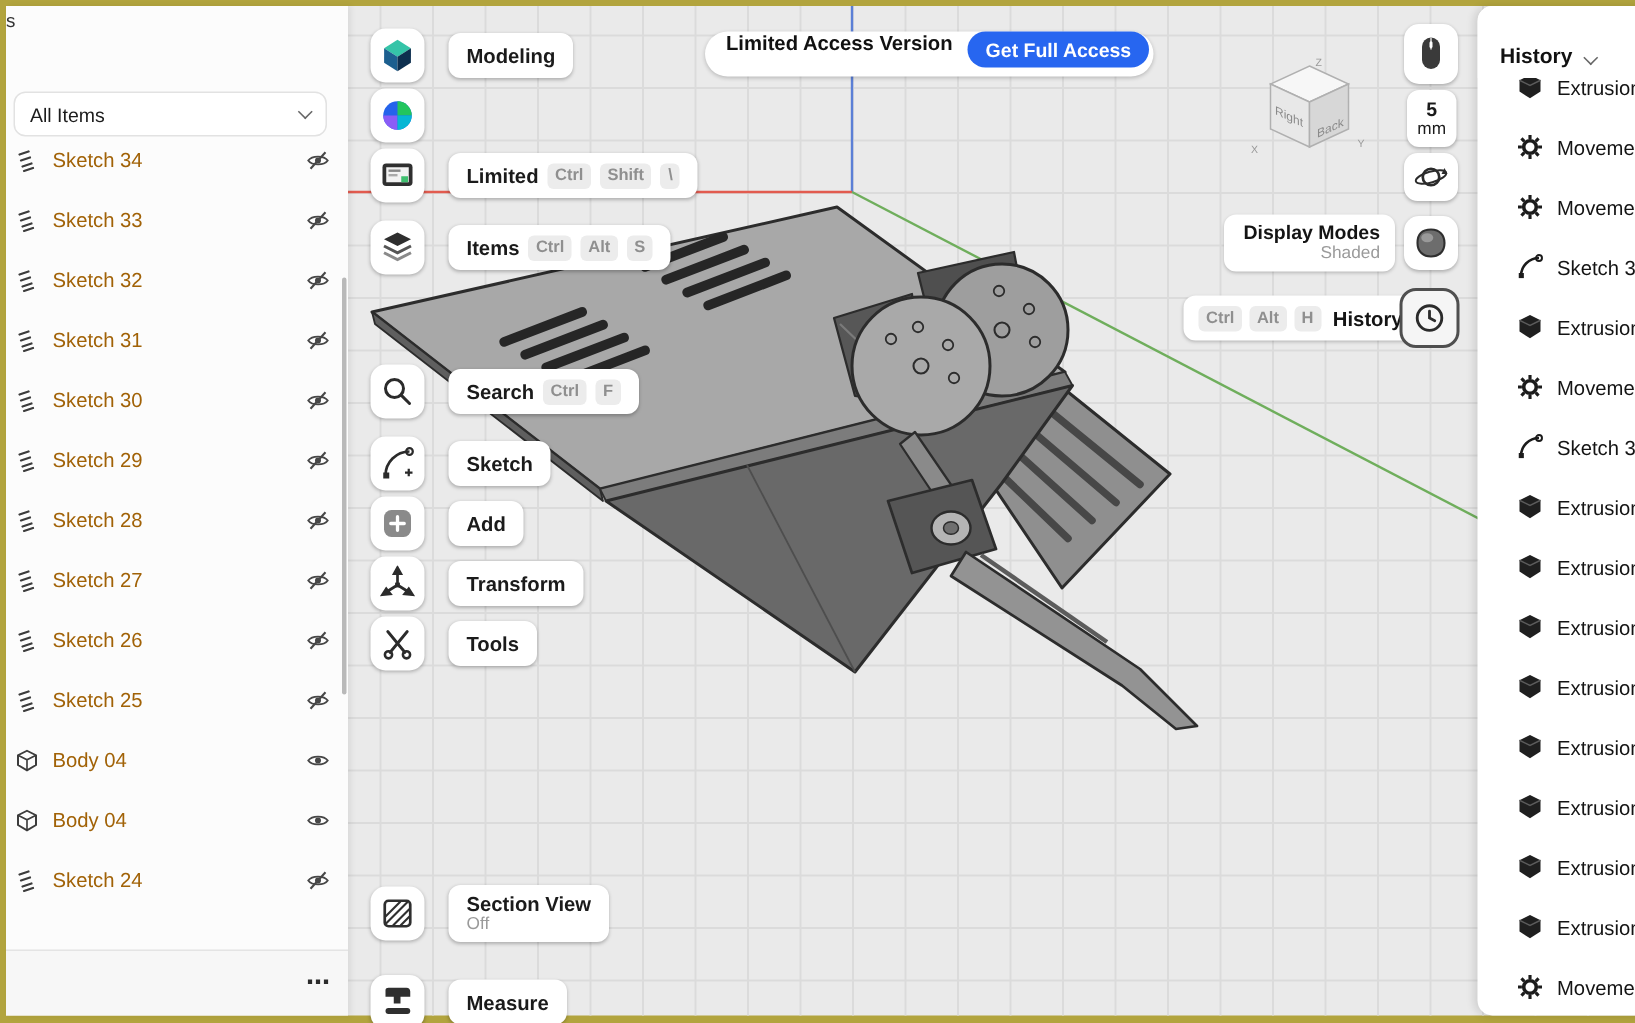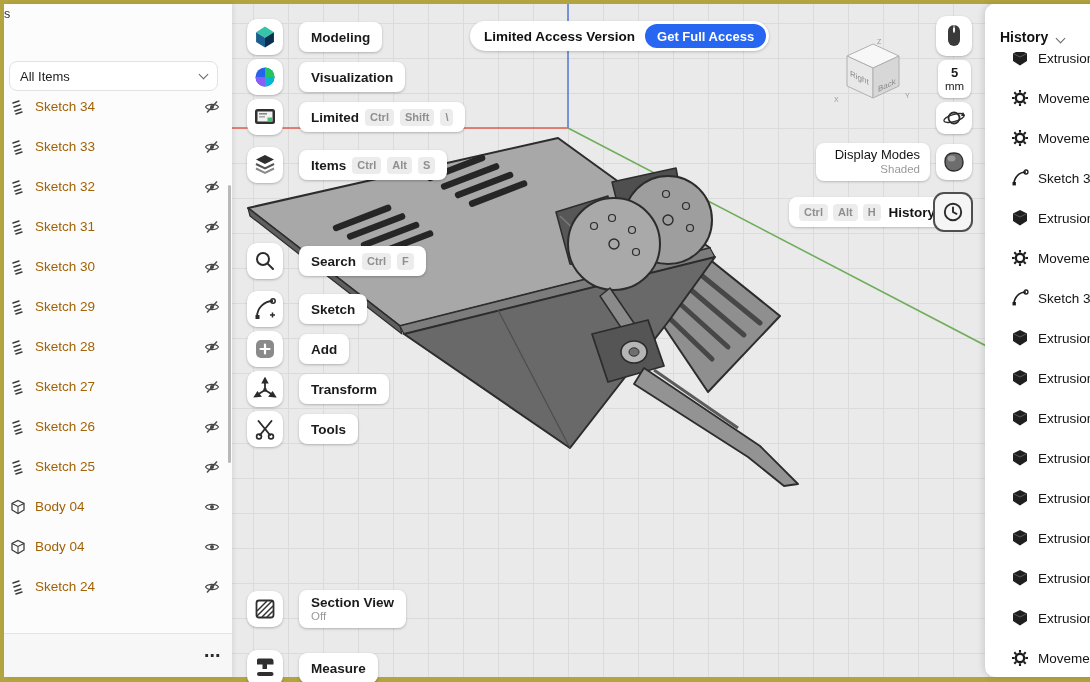--- a/index.html
+++ b/index.html
@@ -49,36 +49,36 @@
   .palette { position:absolute; left:247px; top:243px; z-index:6; }
   .bottom-tools { position:absolute; left:247px; top:590px; z-index:6; }
   .tool-row { display:flex; align-items:center; gap:16px; margin-bottom:4px; }
   .tool-row.sep { margin-top:12px; }
   .two-line { height:38px; flex-direction:row; }
   .two-line .col { display:flex; flex-direction:column; align-items:flex-start; line-height:1.15; }
   .two-line .col .sub { font-size:11.5px; font-weight:400; color:#9a9a9a; }
 
   
   .access { position:absolute; left:470px; top:21px; height:30px; background:#fff; border-radius:16px;
-    display:flex; align-items:center; gap:10px; padding:0 3px 0 14px; box-shadow:0 1px 3px rgba(0,0,0,.22); z-index:7; }
+    display:flex; gap:10px; padding:0 3px 0 14px; box-shadow:0 1px 3px rgba(0,0,0,.22); z-index:7; }
   .access .lbl { font-size:13.5px; font-weight:700; color:#111; }
   .access .cta { height:24px; border:none; border-radius:13px; background:var(--accent,#2766f0); color:#fff;
     font-size:13px; font-weight:700; padding:0 12px; cursor:pointer; }
 
   
   .mouse-btn { position:absolute; left:936px; top:16px; width:36px; height:40px; z-index:6; }
   .scale-pill { position:absolute; left:938px; top:60px; width:33px; height:38px; background:#fff; border-radius:8px;
     box-shadow:0 1px 2.5px rgba(0,0,0,.25); display:flex; flex-direction:column; align-items:center; justify-content:center;
     line-height:1.1; z-index:6; }
   .scale-pill .v { font-size:13px; color:#1b1b1b; font-weight:600; }
   .scale-pill .u { font-size:11.5px; color:#1b1b1b; }
   .orbit-btn { position:absolute; left:936px; top:102px; width:36px; height:32px; border-radius:9px; z-index:6; }
   .dm-label { position:absolute; left:816px; top:143px; width:114px; height:38px; background:#fff; border-radius:8px;
     box-shadow:0 1px 2.5px rgba(0,0,0,.22); padding:4px 10px; text-align:right; z-index:6; }
-  .dm-label .t { font-size:13px; font-weight:400; color:#141414; line-height:1.2; }
+  .dm-label .t { font-size:13px; font-weight:700; color:#141414; line-height:1.2; }
   .dm-label .s { font-size:11.5px; color:#9a9a9a; line-height:1.2; }
   .dm-btn { position:absolute; left:936px; top:144px; width:36px; height:36px; z-index:6; }
   .hist-label { position:absolute; left:789px; top:197px; height:30px; background:#fff; border-radius:8px;
     box-shadow:0 1px 2.5px rgba(0,0,0,.22); display:flex; align-items:center; gap:5px; padding:0 10px; z-index:6; }
   .hist-label .t { font-size:13.5px; font-weight:700; color:#141414; margin-left:3px; }
   .hist-btn { position:absolute; left:933px; top:192px; width:40px; height:40px; border:2px solid #4f4f4f;
     border-radius:11px; background:#f5f5f5; display:flex; align-items:center; justify-content:center; cursor:pointer; z-index:6; }
 
   
   .history-panel { position:absolute; left:985px; top:4px; bottom:5px; width:190px; background:#fff;
@@ -485,23 +485,20 @@
     </div>
     <div class="tool-row">
       <button class="icon-btn">
         <svg width="24" height="24" viewBox="0 0 24 24">
           <circle cx="12" cy="12" r="9.5" fill="#2563eb"></circle>
           <path d="M12,2.5 A9.5,9.5 0 0 1 21.5,12 L12,12 Z" fill="#22c55e"></path>
           <path d="M2.5,12 A9.5,9.5 0 0 0 12,21.5 L12,12 Z" fill="#8b5cf6"></path>
           <path d="M12,21.5 A9.5,9.5 0 0 0 21.5,12 L12,12 Z" fill="#06b6d4"></path>
         </svg>
       </button>
-      <button class="btn">
-        <span>Visualization</span>
-      </button>
     </div>
     <div class="tool-row">
       <button class="icon-btn">
         <svg width="24" height="24" viewBox="0 0 24 24">
           <rect x="2" y="4" width="20" height="15" rx="2.5" fill="#2f2f2f"></rect>
           <rect x="4.5" y="6.5" width="15" height="10" fill="#f2f2f2"></rect>
           <rect x="6" y="8" width="8" height="1.6" fill="#888"></rect>
           <rect x="6" y="11" width="6" height="1.6" fill="#aaa"></rect>
           <rect x="14.5" y="12.5" width="4.5" height="4" fill="#3fbf6f"></rect>
         </svg>

